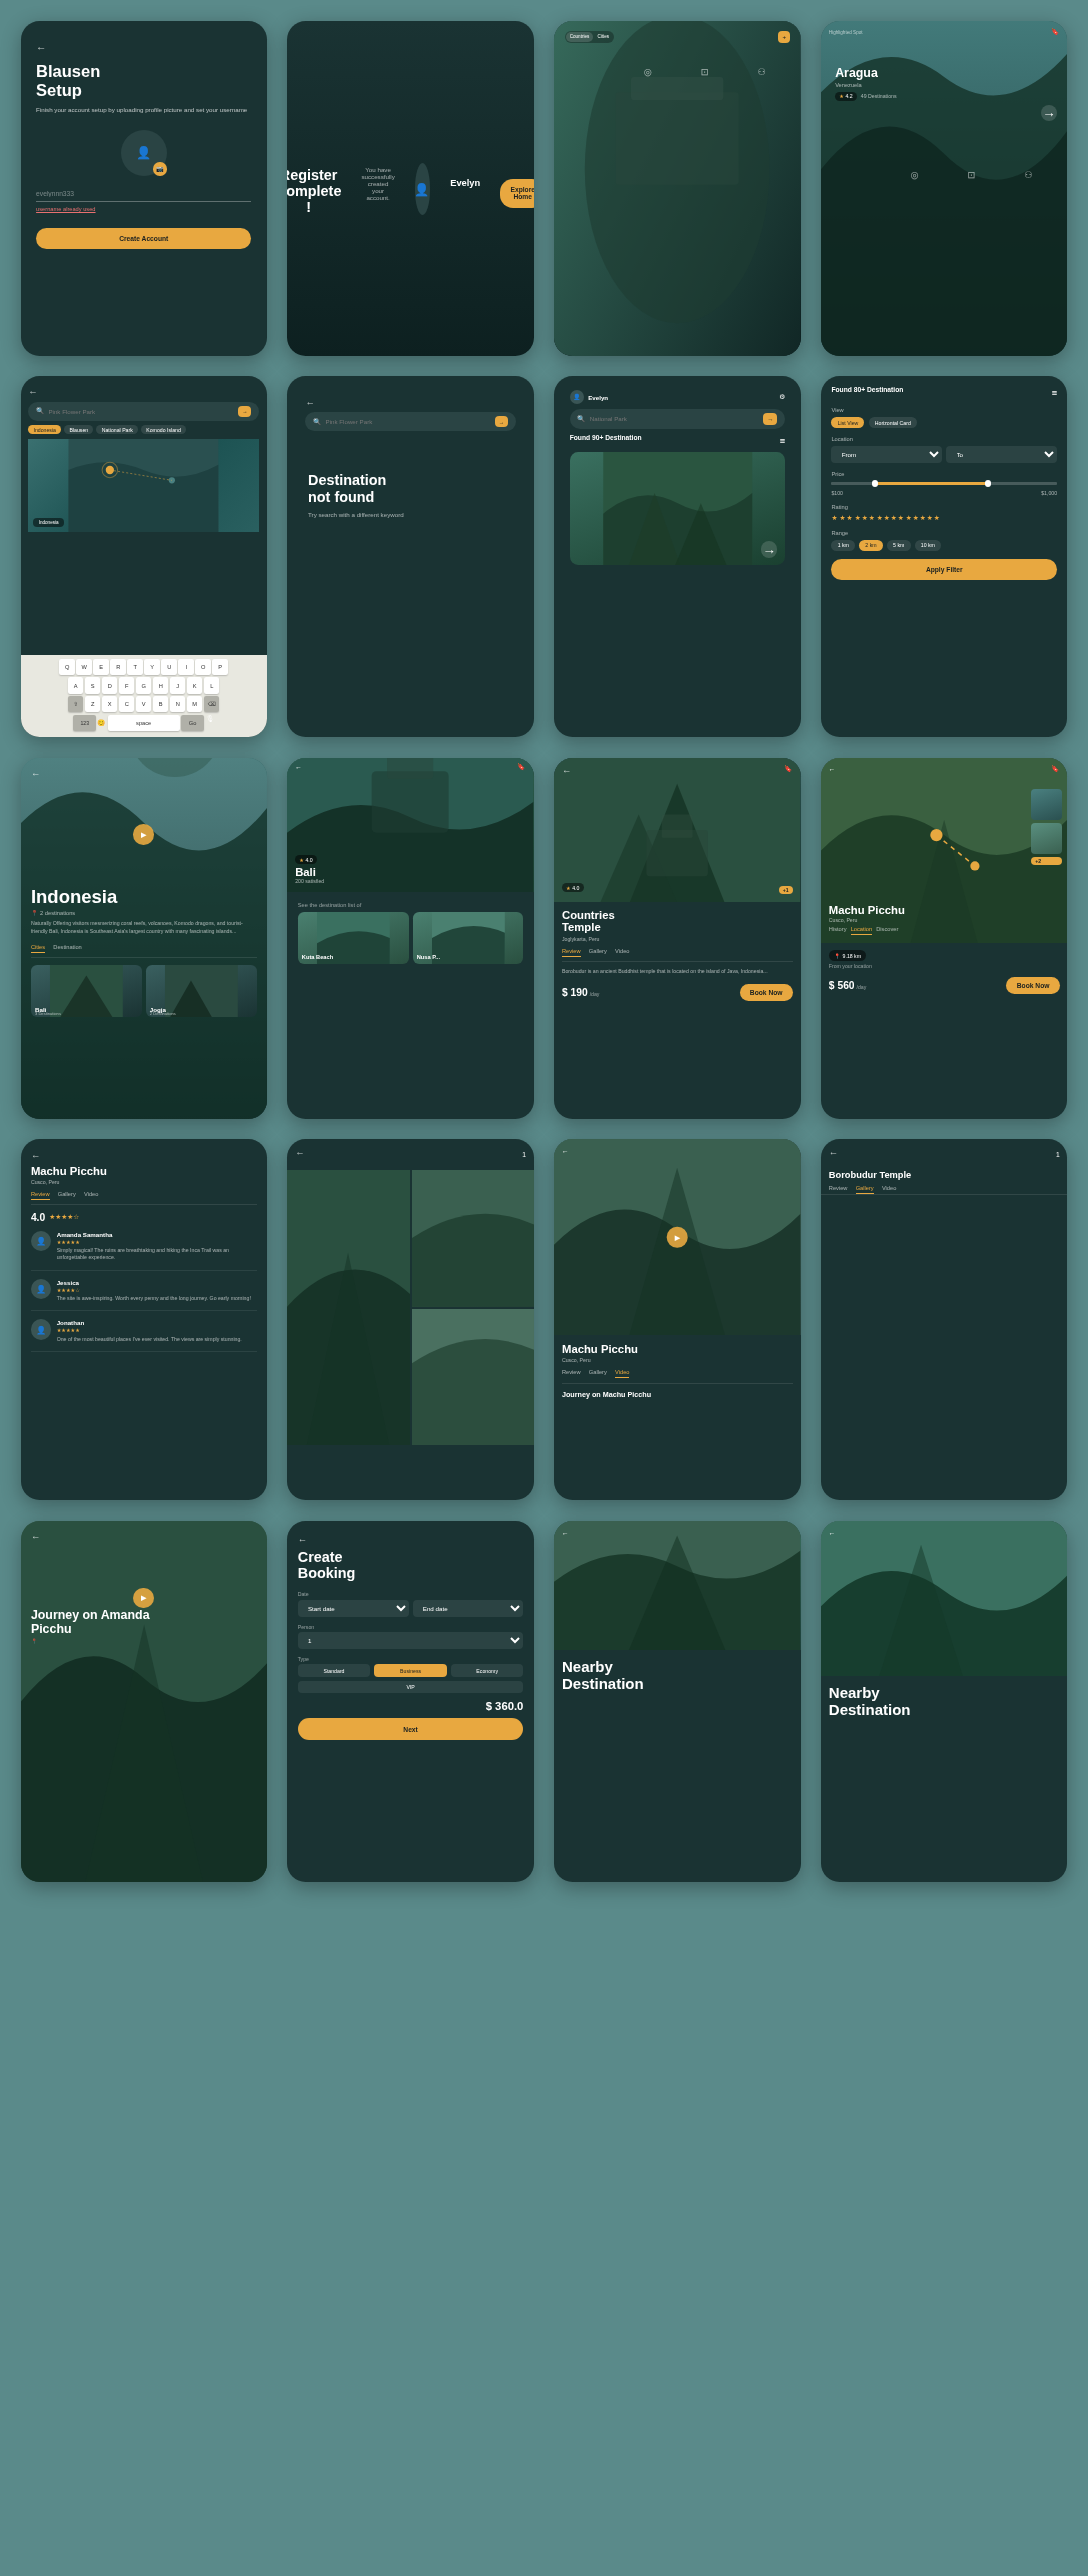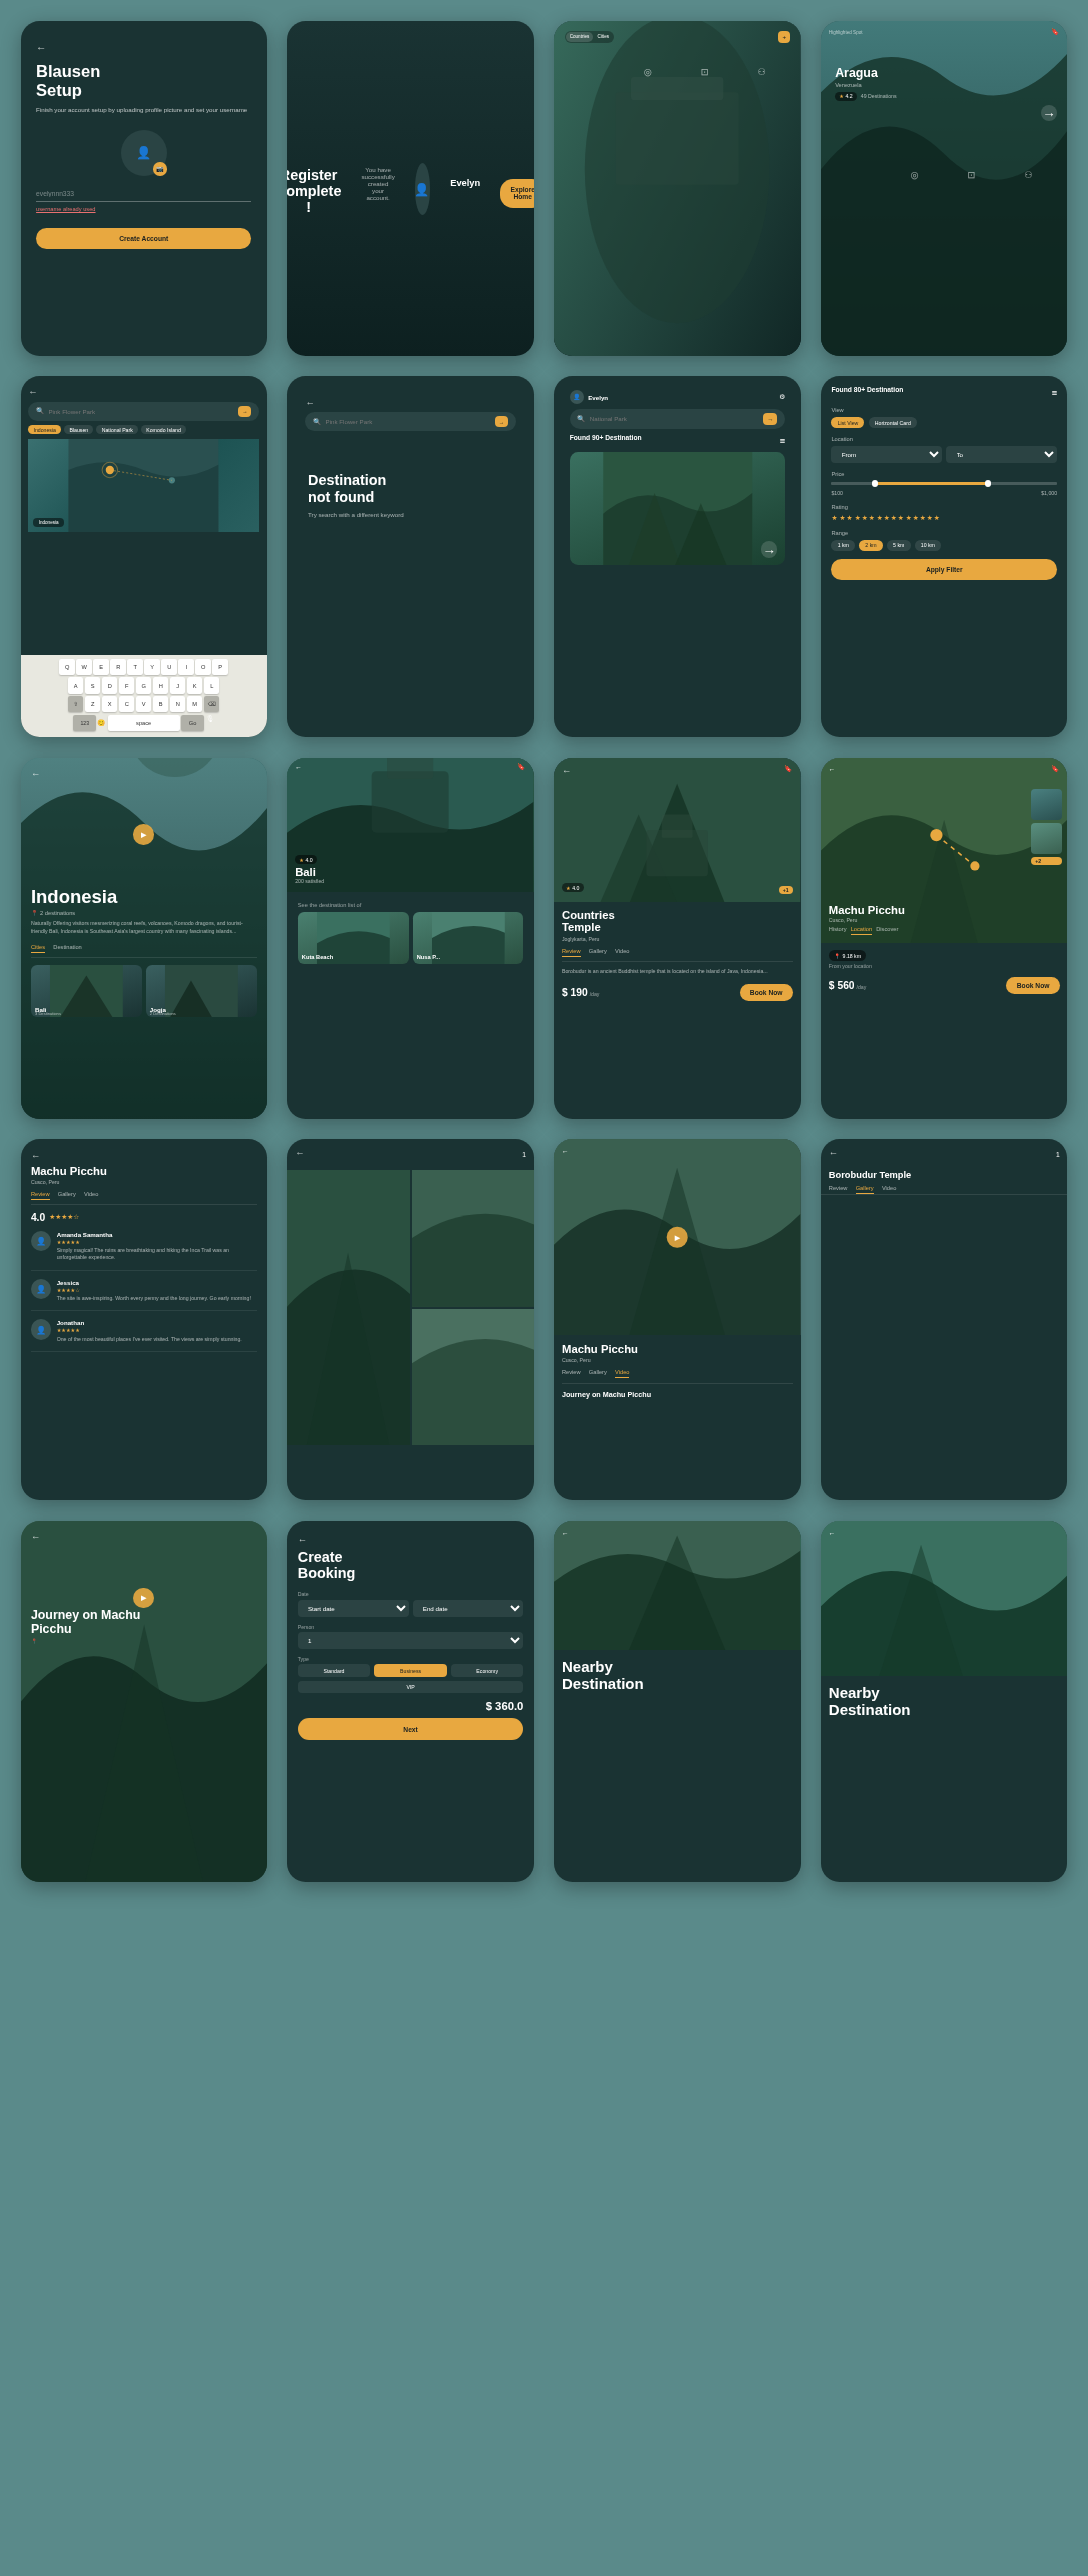--- a/index.html
+++ b/index.html
@@ -1461,21 +1461,21 @@
         <path d="M0 250 Q80 150 160 220 Q240 290 320 200 L320 500 L0 500Z" fill="rgba(15,40,30,0.8)"></path>
         <path d="M80 500 L160 150 L240 500Z" fill="rgba(20,50,35,0.5)"></path>
       </svg>
     </div>
     <div style="position:relative; z-index:2; padding:10.3px;">
       <div class="back-btn">←</div>
       <div style="display:flex; align-items:center; justify-content:center; height:103px;">
         <div class="play-btn">▶</div>
       </div>
       <div style="position:absolute; bottom:15.5px; left:10.3px; right:10.3px;">
-        <div style="font-size:12.4px; font-weight:800; white-space:pre-line;">Journey on Machu
+        <div style="font-size:12.4px; font-weight:800; white-space:pre-line;">Journey on Amanda
 Picchu</div>
         <div style="font-size:5.2px; opacity:0.6; display:flex; align-items:center; gap:2.1px; margin-top:2.1px;">
           <span>📍</span>
         </div>
       </div>
     </div>
   </div>
 
   <div class="phone-card card-create-booking">
     <div class="back-btn">←</div>

